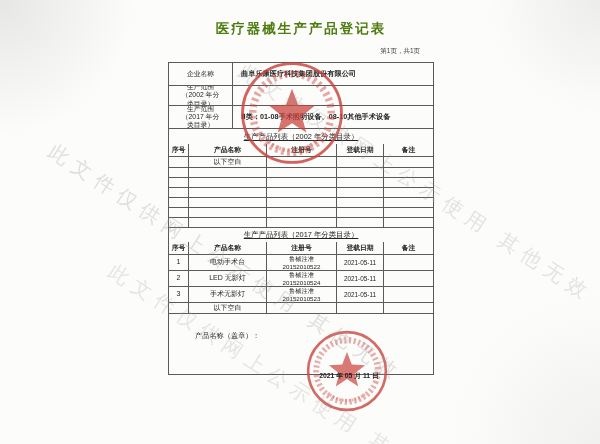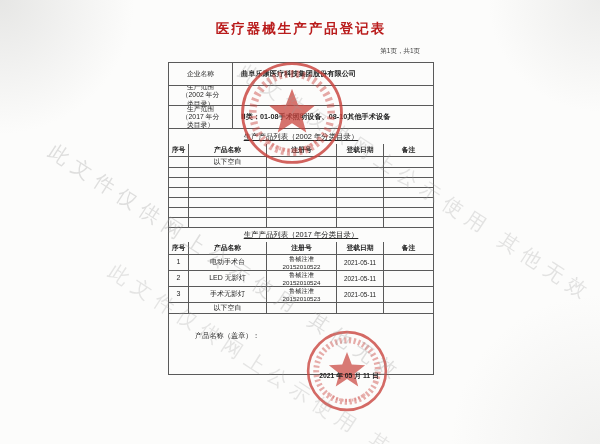--- a/index.html
+++ b/index.html
@@ -19,21 +19,21 @@
       radial-gradient(circle at 100% 100%, rgba(205,205,203,.25), rgba(0,0,0,0) 20%),
       #fcfcfb;
     position:relative;
     overflow:hidden;
   }
   .canvas{position:absolute;inset:0;overflow:hidden;}
 
   .title{
     position:absolute;left:168px;top:20px;width:266px;
     text-align:center;font-size:13.5px;font-weight:bold;letter-spacing:2px;
-    color:#b91c1c;
+    color:#4d7c0f;
   }
   .page-indicator{
     position:absolute;left:168px;top:47px;width:252px;
     text-align:right;font-size:6.5px;color:#3c3c3c;
   }
 
   .table{
     position:absolute;left:168px;top:62px;width:266px;
     border:1px solid var(--line);
     background:transparent;z-index:2;

